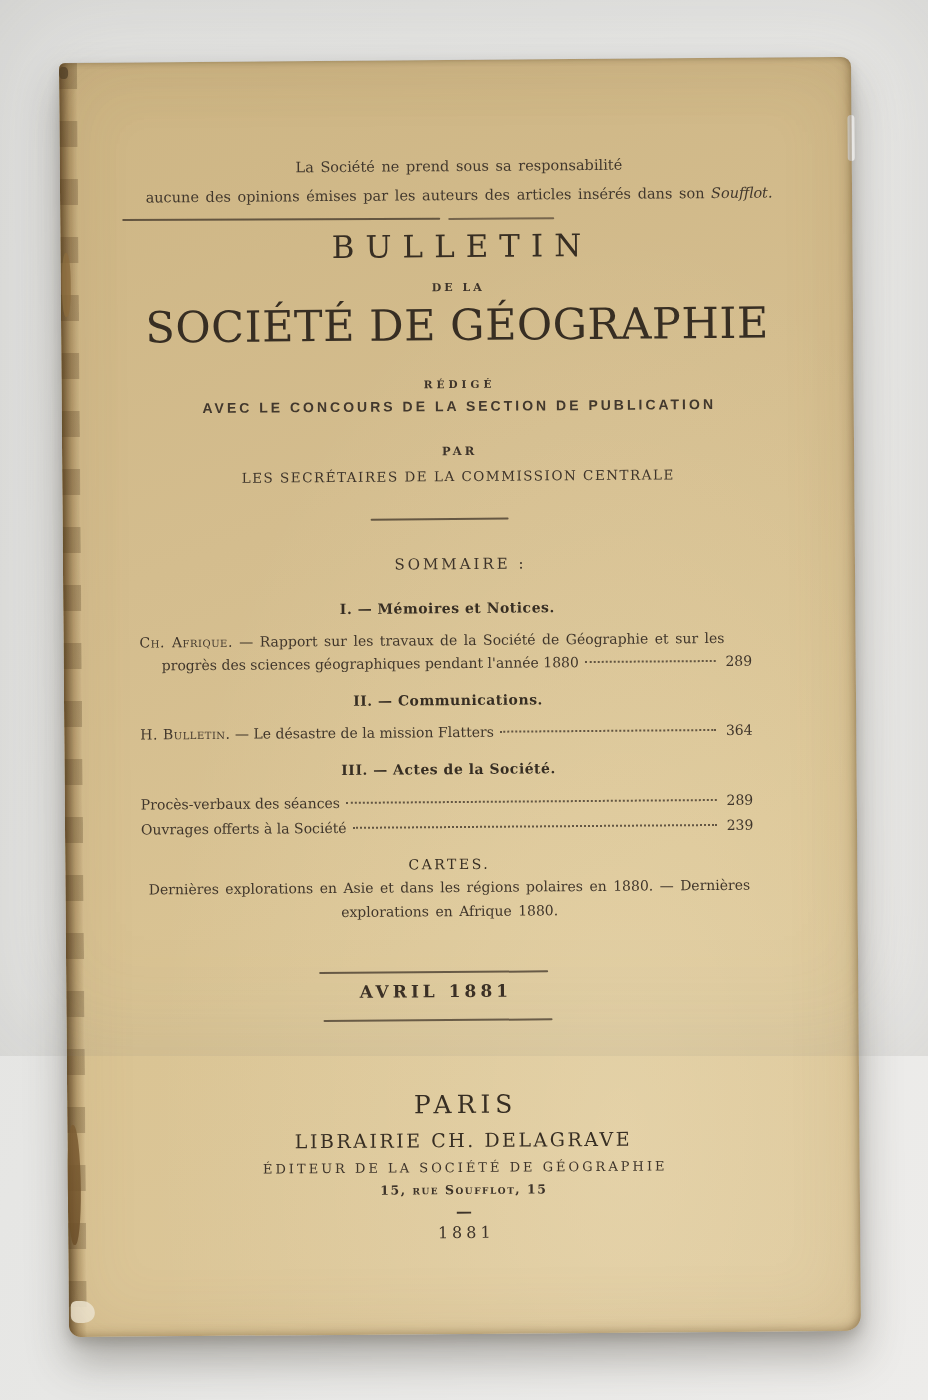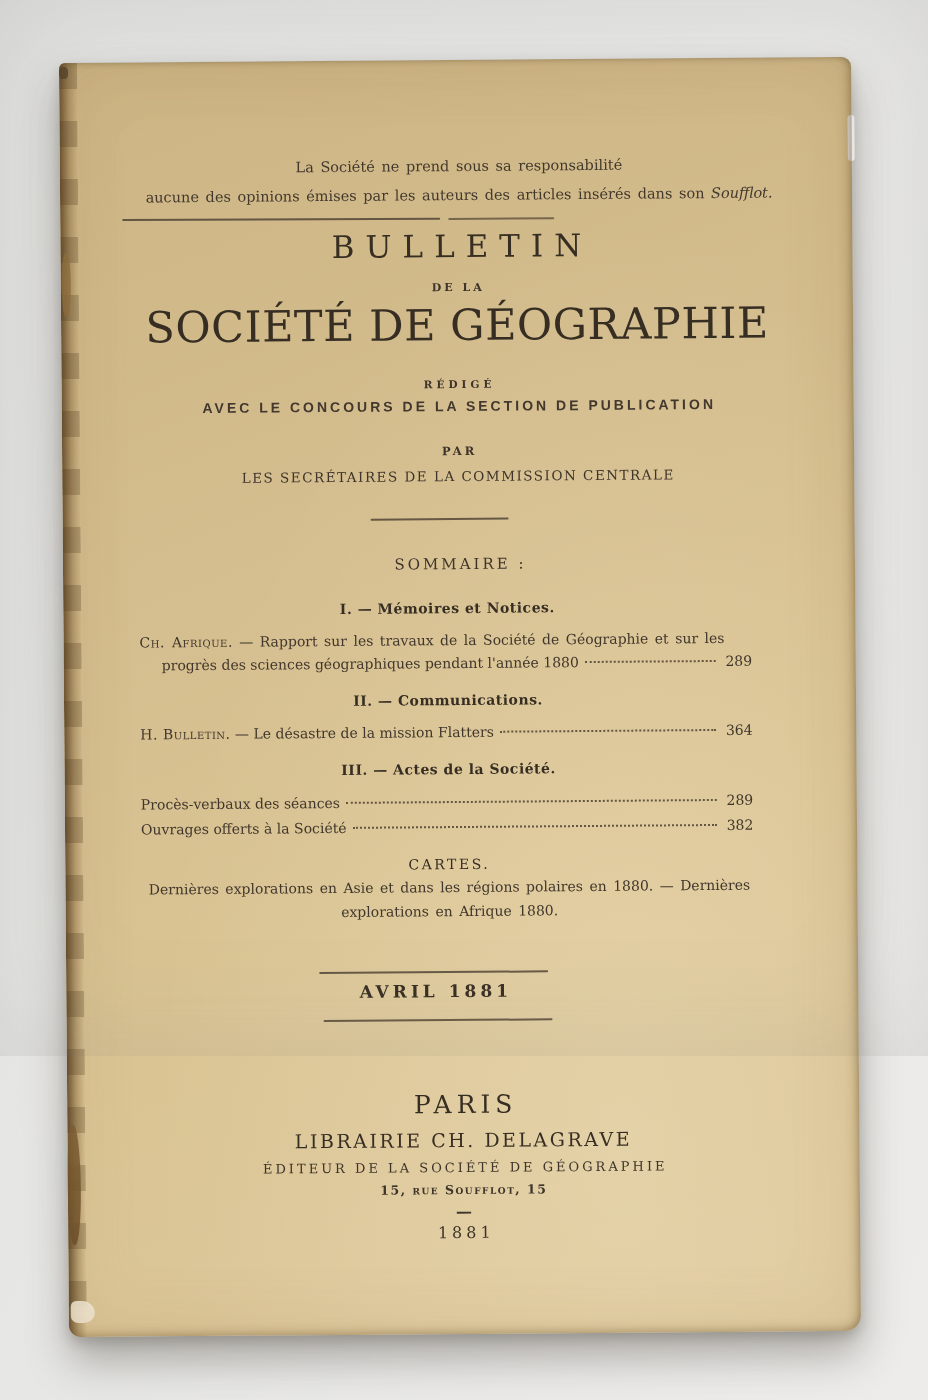--- a/index.html
+++ b/index.html
@@ -146,21 +146,21 @@
         <div class="toc-h">III. — Actes de la Société.</div>
         <div class="toc-rows">
           <div class="flexline">
               <span class="txt">Procès-verbaux des séances</span>
               <span class="dots"></span>
               <span class="page">289</span>
             </div>
           <div class="flexline">
               <span class="txt">Ouvrages offerts à la Société</span>
               <span class="dots"></span>
-              <span class="page">382</span>
+              <span class="page">239</span>
             </div>
         </div>
 
         <div class="cartes-h">CARTES.</div>
         <div class="cartes-text">Dernières explorations en Asie et dans les régions polaires en 1880. — Dernières explorations en Afrique 1880.</div>
       </div>
 
       <div class="rule rule-d"></div>
       <div class="t-avril">AVRIL 1881</div>
       <div class="rule rule-e"></div>

